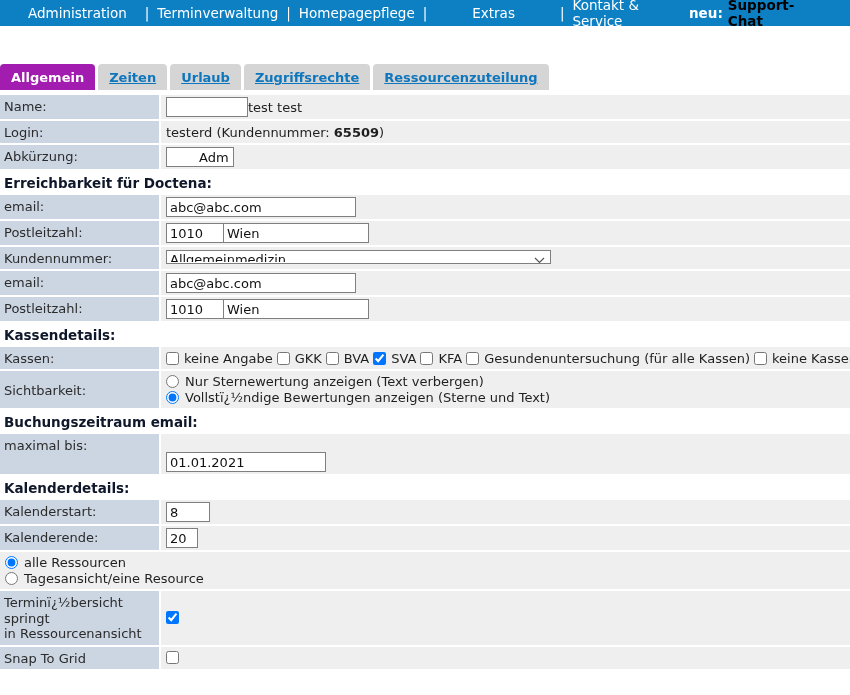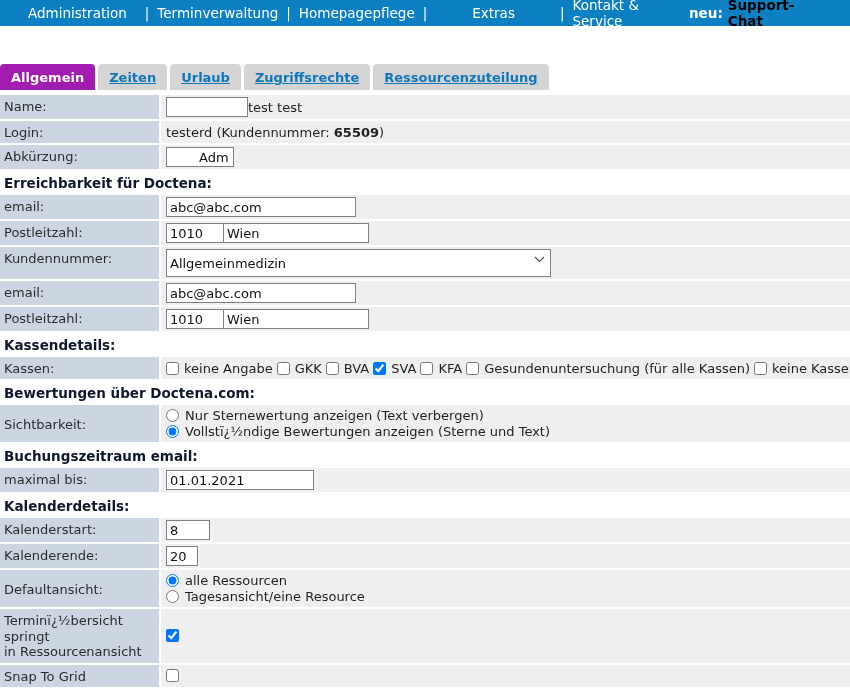--- a/index.html
+++ b/index.html
@@ -45,21 +45,21 @@
     color:#0f172a;font-weight:bold;background:#fff;
     padding:4px 4px 3px;font-size:13.5px;margin-bottom:1px;
   }
   .txt{
     height:20px;border:1px solid #7f7f7f;background:#fff;
     font:inherit;padding:1px 3px;box-sizing:border-box;color:#111;
   }
   .select-wrap{position:relative;display:inline-block;}
   select.txt{
     appearance:none;-webkit-appearance:none;-moz-appearance:none;
-    height:28px;width:385px;padding-right:22px;border-radius:0;
+    height:14px;width:385px;padding-right:22px;border-radius:0;
   }
   .chev{position:absolute;right:6px;top:7px;pointer-events:none;line-height:0;}
   .optline{display:flex;align-items:center;gap:4px;}
   input[type=checkbox],input[type=radio]{
     width:13px;height:13px;margin:0 2px 0 0;flex:none;
   }
   .chk{display:inline-flex;align-items:center;gap:3px;margin-right:4px;white-space:nowrap;}
   .prewrap{white-space:pre-line;line-height:1.2;}
   .bold{font-weight:bold;}
 </style>
@@ -192,63 +192,61 @@
           <span>Gesundenuntersuchung (für alle Kassen)</span>
         </label>
       <label class="chk">
           <input type="checkbox" style="">
           <span>keine Kassen</span>
         </label>
 
     </div>
   </div>
 
-  <div class="section">Bewertungen über Doctena.com:</div>
 
   <div class="row">
     <div class="label-cell" style="display:flex;align-items:center">Sichtbarkeit:</div>
     <div class="content-cell stack">
       <label class="optline">
           <input type="radio" name="sicht" style="">
           <span>Nur Sternewertung anzeigen (Text verbergen)</span>
         </label>
       <label class="optline">
           <input type="radio" name="sicht" checked="true" style="">
           <span>Vollstï¿½ndige Bewertungen anzeigen (Sterne und Text)</span>
         </label>
     </div>
   </div>
 
   <div class="section">Buchungszeitraum email:</div>
 
   <div class="row">
     <div class="label-cell">maximal bis:</div>
     <div class="content-cell">
-      <input class="txt" style="width: 148px;" type="text" value="01.01.2021">
+      <input class="txt" style="width: 160px; margin-top: 16px;" type="text" value="01.01.2021">
     </div>
   </div>
 
   <div class="section">Kalenderdetails:</div>
 
   <div class="row">
     <div class="label-cell">Kalenderstart:</div>
     <div class="content-cell">
       <input class="txt" style="width: 44px;" type="text" value="8">
     </div>
   </div>
 
   <div class="row">
     <div class="label-cell">Kalenderende:</div>
     <div class="content-cell">
       <input class="txt" style="width: 32px;" type="text" value="20">
     </div>
   </div>
 
   <div class="row">
-    <div class="label-cell" style="display:flex;align-items:center">Defaultansicht:</div>
     <div class="content-cell stack">
       <label class="optline">
           <input type="radio" name="defview" checked="true" style="">
           <span>alle Ressourcen</span>
         </label>
       <label class="optline">
           <input type="radio" name="defview" style="">
           <span>Tagesansicht/eine Resource</span>
         </label>
     </div>

